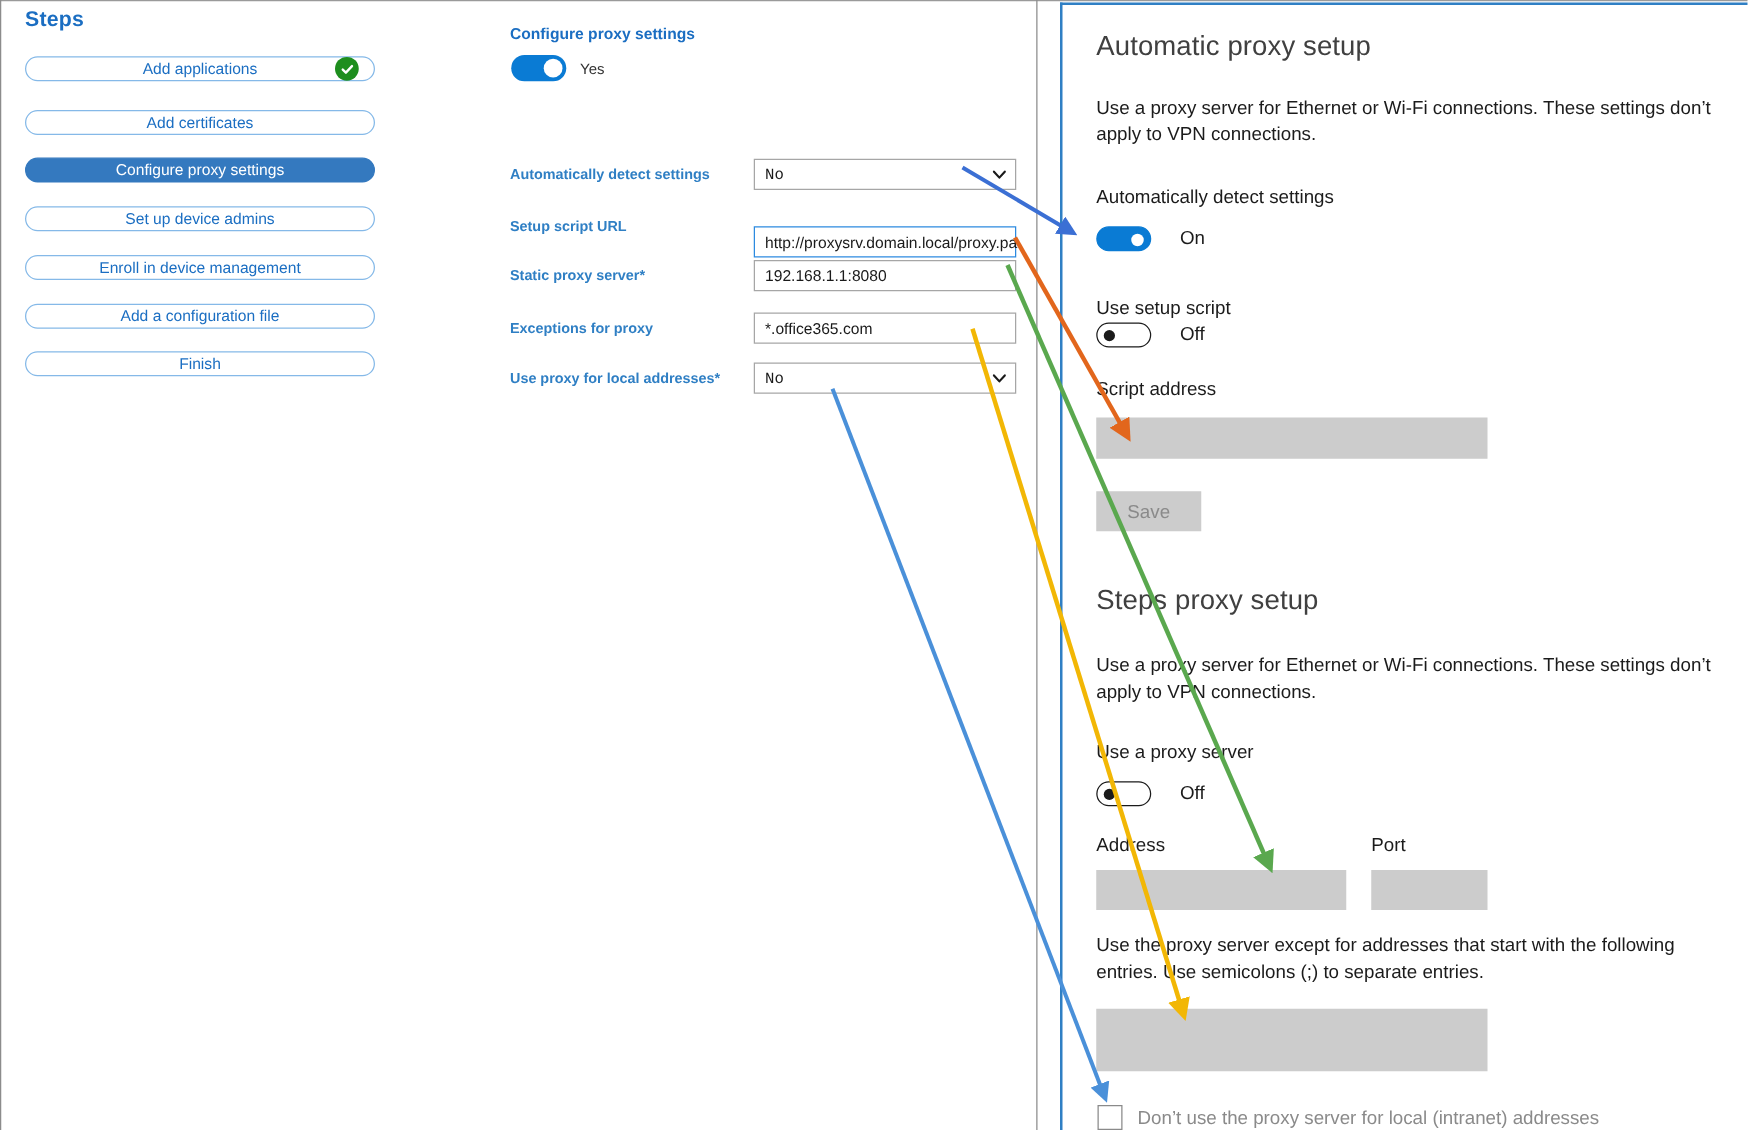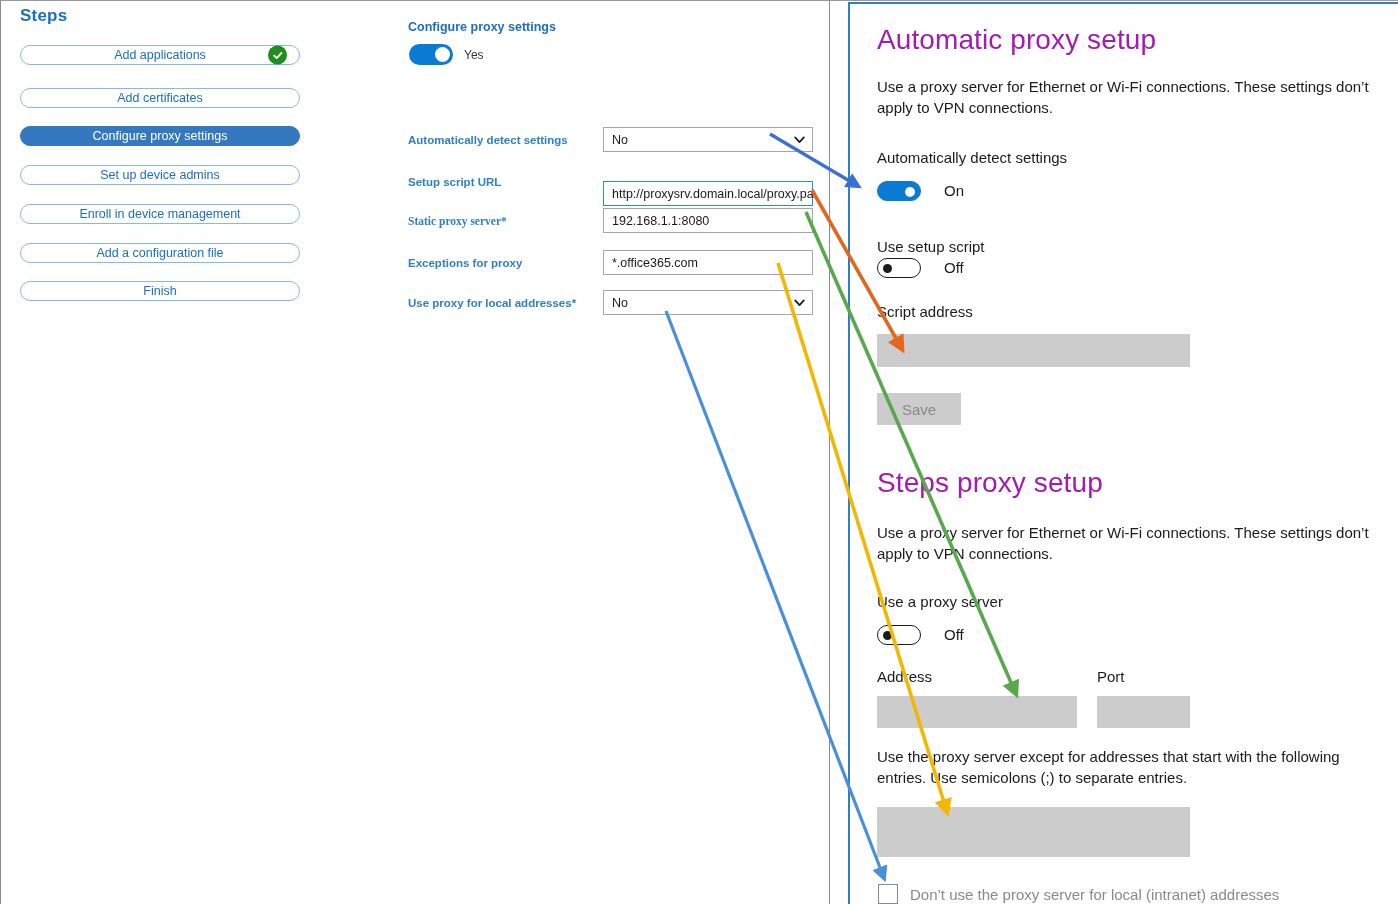--- a/index.html
+++ b/index.html
@@ -68,32 +68,32 @@
   .f-field{
     position:absolute;left:603px;width:210px;height:25px;
     border:1px solid #a6a6a6;background:#ffffff;
     box-sizing:border-box;
     font-size:12.5px;color:#1a1a1a;
     display:flex;align-items:center;
     padding:0 8px;
     cursor:text;
   }
   .f-field.focused{border:1.6px solid #2c8ae0;}
-  .f-field.select{cursor:pointer;justify-content:space-between;padding-right:6px;}
+  .f-field.select{cursor:pointer;justify-content:space-between;padding-right:6px;font-family:Liberation Mono, monospace;}
   .chev{width:13px;height:13px;flex:0 0 auto;}
 
   
   .win-panel{
     position:absolute;left:848px;top:2px;width:550px;height:902px;
     border-left:2px solid #2f7fc4;border-top:2px solid #2f7fc4;
     background:#ffffff;box-sizing:border-box;
     overflow:hidden;
   }
   .w-h1{
-    position:absolute;font-size:28px;color:#a21caf;font-weight:normal;
+    position:absolute;font-size:22px;color:#404040;font-weight:normal;
     letter-spacing:.1px;
   }
   .w-p{
     position:absolute;font-size:15px;color:#1b1b1b;line-height:21px;
     width:500px;
   }
   .w-label{
     position:absolute;font-size:15px;color:#1b1b1b;
   }
   .w-toggle{
@@ -181,21 +181,21 @@
       </svg>
   </div>
 
   <div class="f-label" style="top:176px;">
     <span>Setup script URL</span>
   </div>
   <div class="f-field focused" style="top:181px;">
     <span>http://proxysrv.domain.local/proxy.pa</span>
   </div>
 
-  <div class="f-label" style="top:215px;font-family:Liberation Serif, serif;">
+  <div class="f-label" style="top:215px;">
     <span>Static proxy server</span><span class="req">*</span>
   </div>
   <div class="f-field" style="top:208px;">
     <span>192.168.1.1:8080</span>
   </div>
 
   <div class="f-label" style="top:257px;">
     <span>Exceptions for proxy</span>
   </div>
   <div class="f-field" style="top:250px;">

